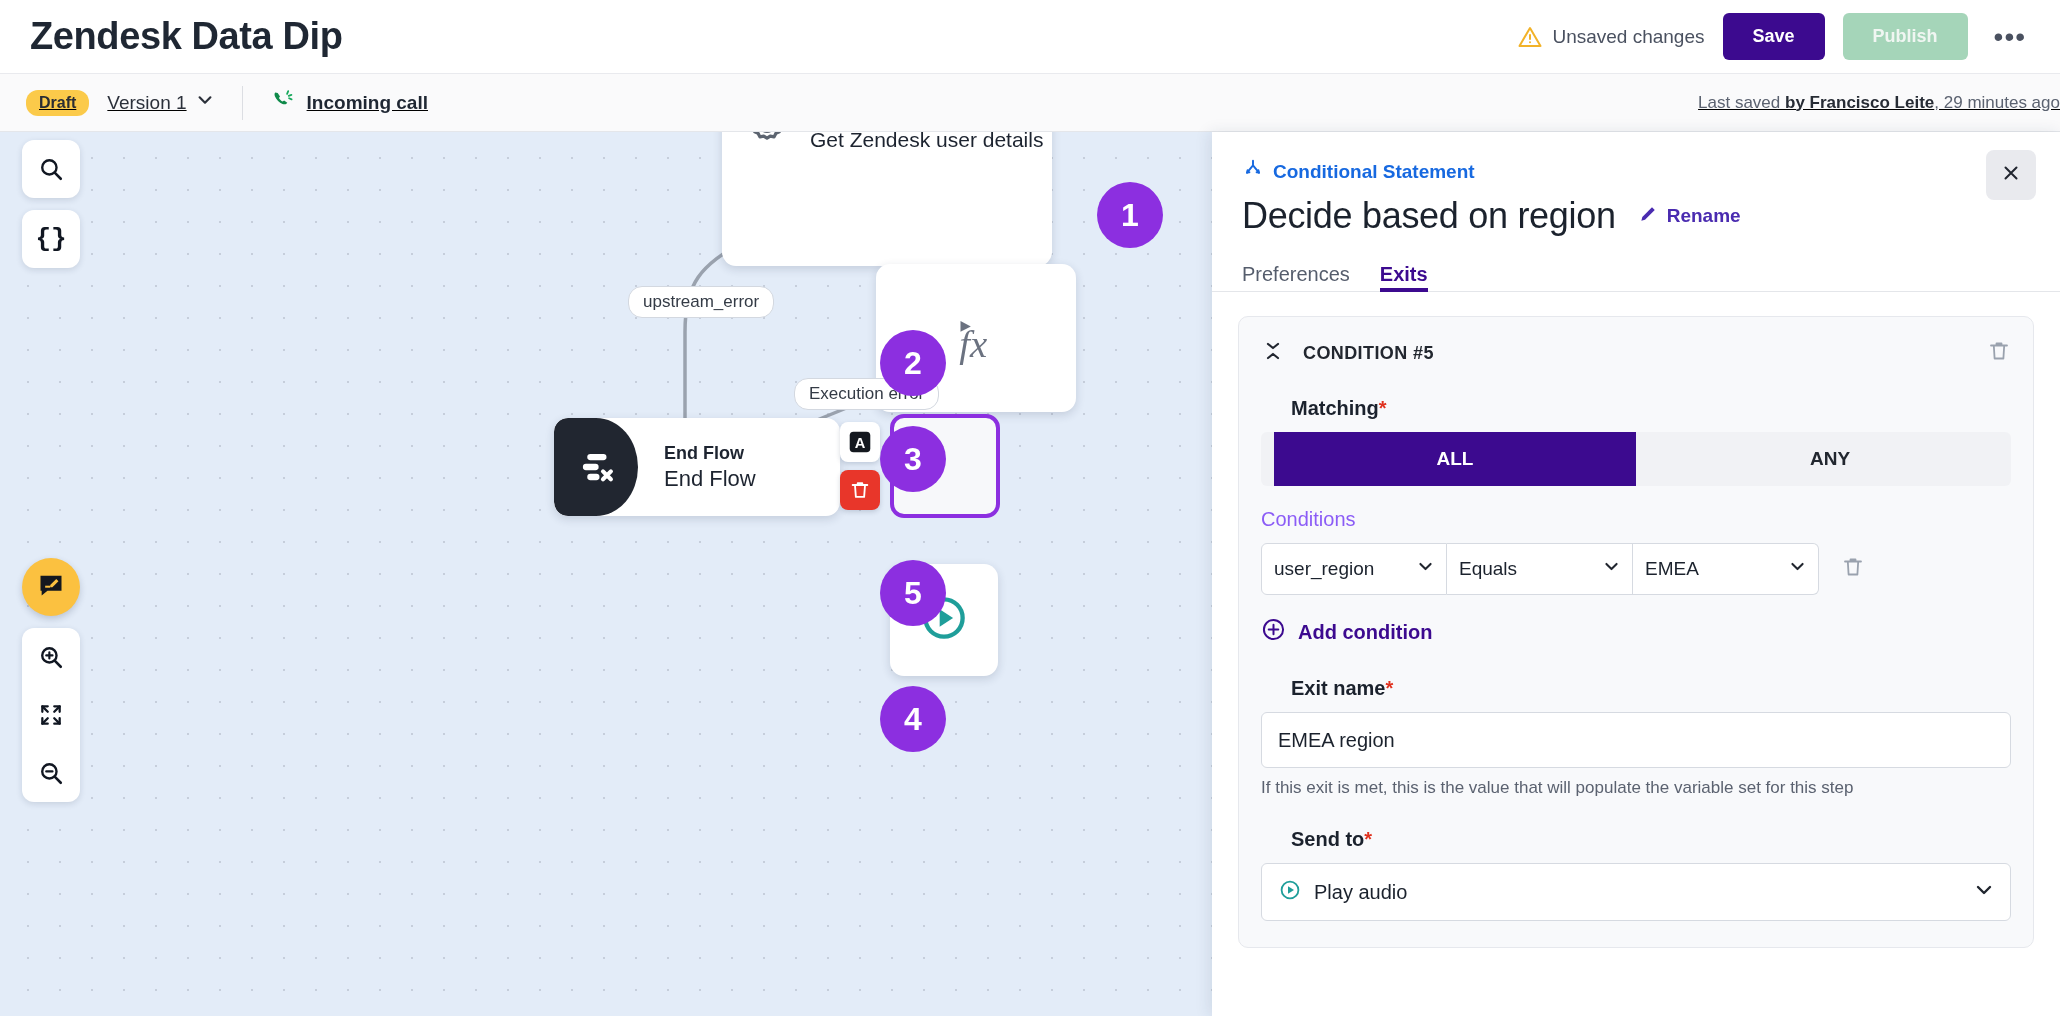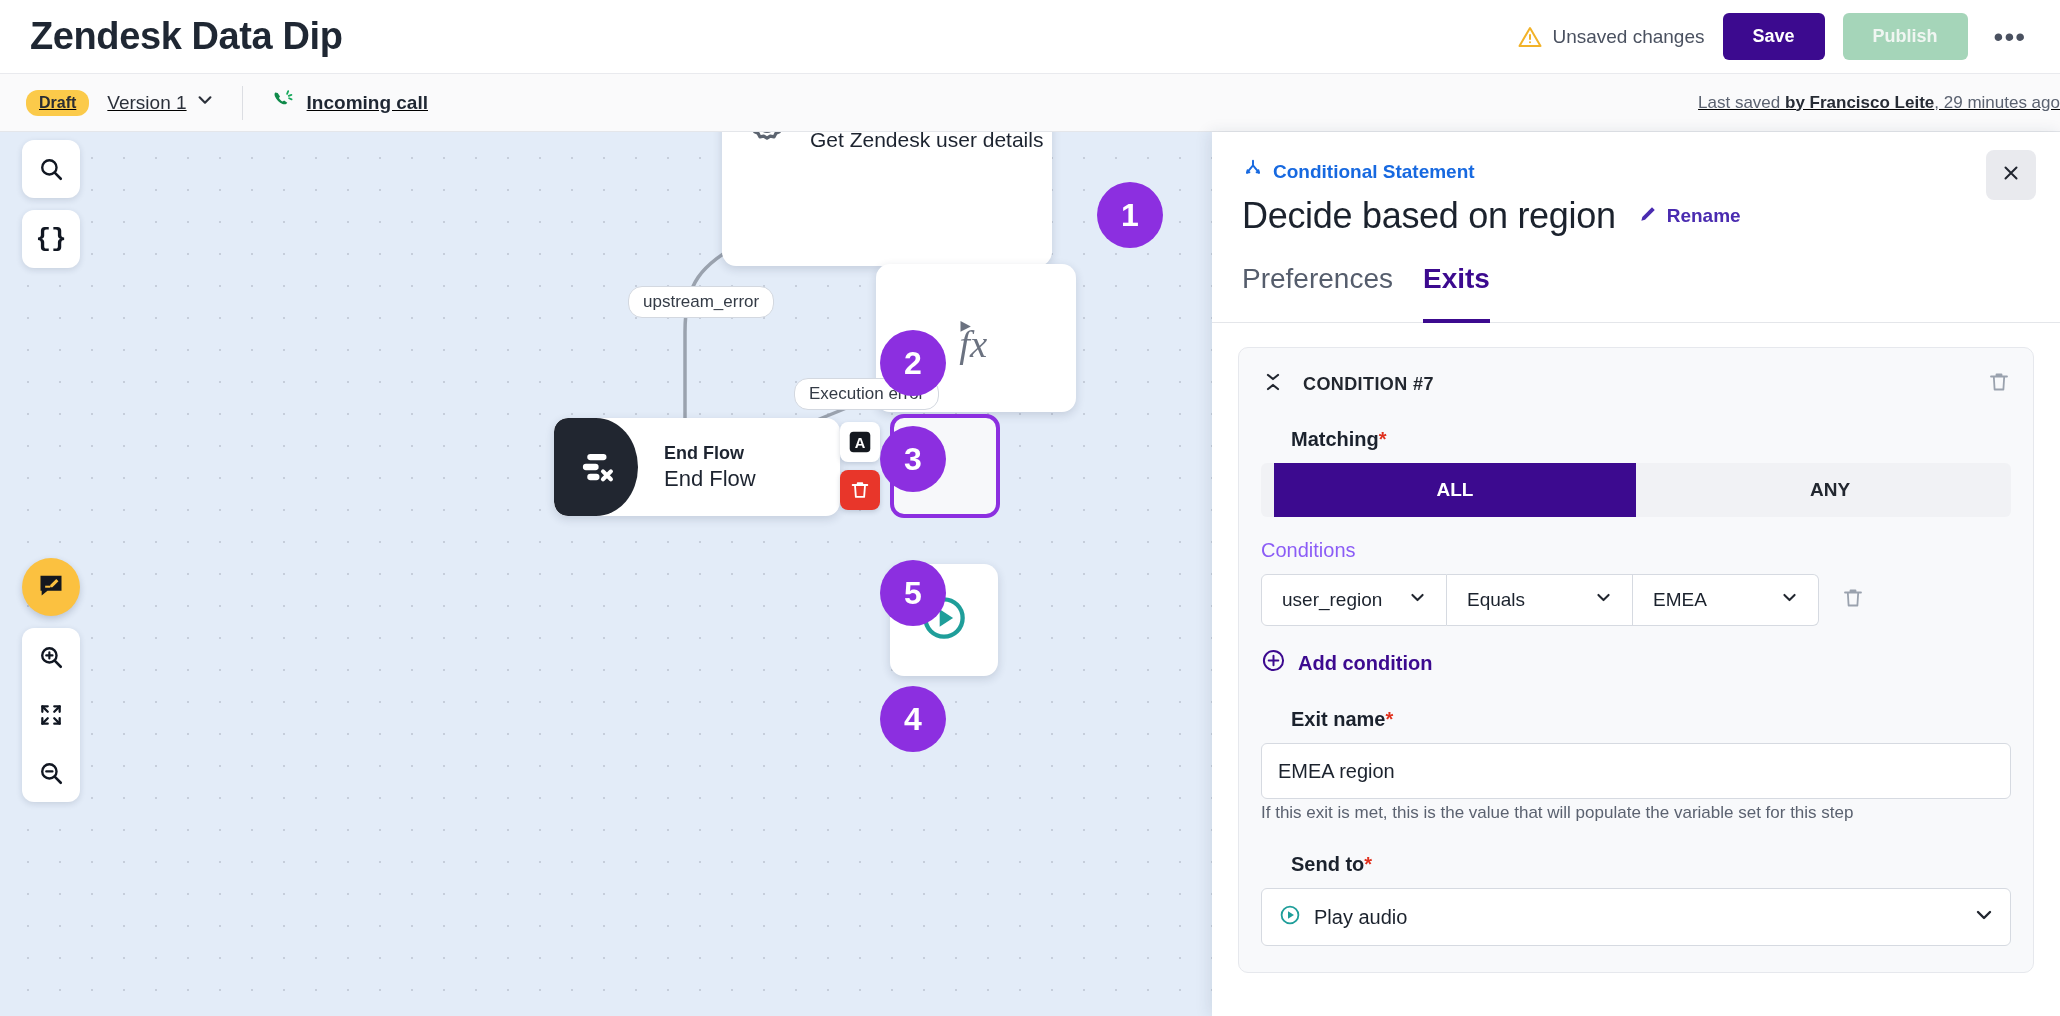--- a/index.html
+++ b/index.html
@@ -177,21 +177,21 @@
   .close-btn {
     position: absolute; right: 24px; top: 18px; width: 50px; height: 50px;
     background: #e9eaee; border-radius: 8px; display: flex;
     align-items: center; justify-content: center; cursor: pointer;
   }
   .tabs {
     display: flex; gap: 30px; padding: 0 30px; margin-top: 26px;
     border-bottom: 1px solid #e4e6ea;
   }
   .tab {
-    font-size: 28px; color: #555d6c; padding-bottom: 24px; cursor: pointer;
+    font-size: 20px; color: #555d6c; padding-bottom: 2px; cursor: pointer;
     border-bottom: 4px solid transparent; margin-bottom: -1px;
   }
   .tab.active { color: #3c0a8f; font-weight: 700; border-bottom-color: #3c0a8f; }
 
   .panel-body { padding: 24px 26px 0 26px; overflow: hidden; flex: 1; }
   .card {
     background: #f8f9fb; border: 1px solid #e6e8ed; border-radius: 10px;
     padding: 22px 22px 26px 22px;
   }
   .card-head { display: flex; align-items: center; gap: 18px; }
@@ -209,40 +209,40 @@
   .seg-opt {
     flex: 1; text-align: center; padding: 16px 0; font-size: 19px;
     color: #22272f; cursor: pointer; font-weight: 600; margin-left: 13px;
   }
   .seg-opt.active { background: #3c0a8f; color: #fff; }
 
   .sub-label { font-size: 20px; color: #8b5cf6; margin-top: 22px; }
   .cond-row { display: flex; align-items: center; gap: 0; margin-top: 12px; }
   .select {
     background: #fff; border: 1px solid #d6dae1; height: 52px;
-    display: flex; align-items: center; padding: 0 20px; font-size: 19px;
+    display: flex; align-items: center; padding: 0 12px; font-size: 19px;
     color: #1b222d; cursor: pointer; gap: 10px;
   }
   .select span.v { flex: 1; white-space: nowrap; overflow: hidden; }
   .sel-1 { width: 186px; border-radius: 6px 0 0 6px; }
   .sel-2 { width: 186px; border-left: none; }
   .sel-3 { width: 186px; border-left: none; border-radius: 0 6px 6px 0; }
   .row-trash { margin-left: 22px; cursor: pointer; }
 
   .add-cond {
     display: flex; align-items: center; gap: 12px; margin-top: 22px;
     font-size: 20px; color: #3c0a8f; font-weight: 600; cursor: pointer;
   }
 
   .text-input {
     width: 100%; height: 56px; margin-top: 12px; border: 1px solid #d6dae1;
     border-radius: 6px; background: #fff; font-size: 20px; color: #1b222d;
     padding: 0 16px; font-family: inherit;
   }
-  .hint { font-size: 17px; color: #5b6270; margin-top: 4px; }
+  .hint { font-size: 17px; color: #5b6270; margin-top: 10px; }
   .select-wide {
     width: 100%; height: 58px; margin-top: 12px; border: 1px solid #d6dae1;
     border-radius: 6px; background: #fff; display: flex; align-items: center;
     padding: 0 16px; gap: 12px; font-size: 20px; color: #1b222d; cursor: pointer;
   }
   .select-wide .v { flex: 1; }
 </style>
 </head>
 <body>
 
@@ -462,21 +462,21 @@
 
     <div class="panel-body">
       <div class="card">
         <div class="card-head">
           <span>
             <svg width="24" height="24" viewBox="0 0 24 24" stroke="#21262f" stroke-width="2.2" fill="none" stroke-linecap="round" stroke-linejoin="round">
               <path d="M7 5l5 4 5-4"></path>
                 <path d="M7 19l5-4 5 4"></path>
             </svg>
           </span>
-          <span class="card-title">CONDITION #7</span>
+          <span class="card-title">CONDITION #5</span>
           <span class="trash-ghost">
             <svg width="24" height="24" viewBox="0 0 24 24" fill="none" stroke="#9aa2ae" stroke-width="1.8" stroke-linecap="round" stroke-linejoin="round">
                 <path d="M4 6.5h16M9.5 6.5V4.5h5v2M6.8 6.5l.8 13h8.8l.8-13"></path>
               </svg>
           </span>
         </div>
 
         <div class="field-label">
           <span>Matching</span><span class="req">*</span>
         </div>

